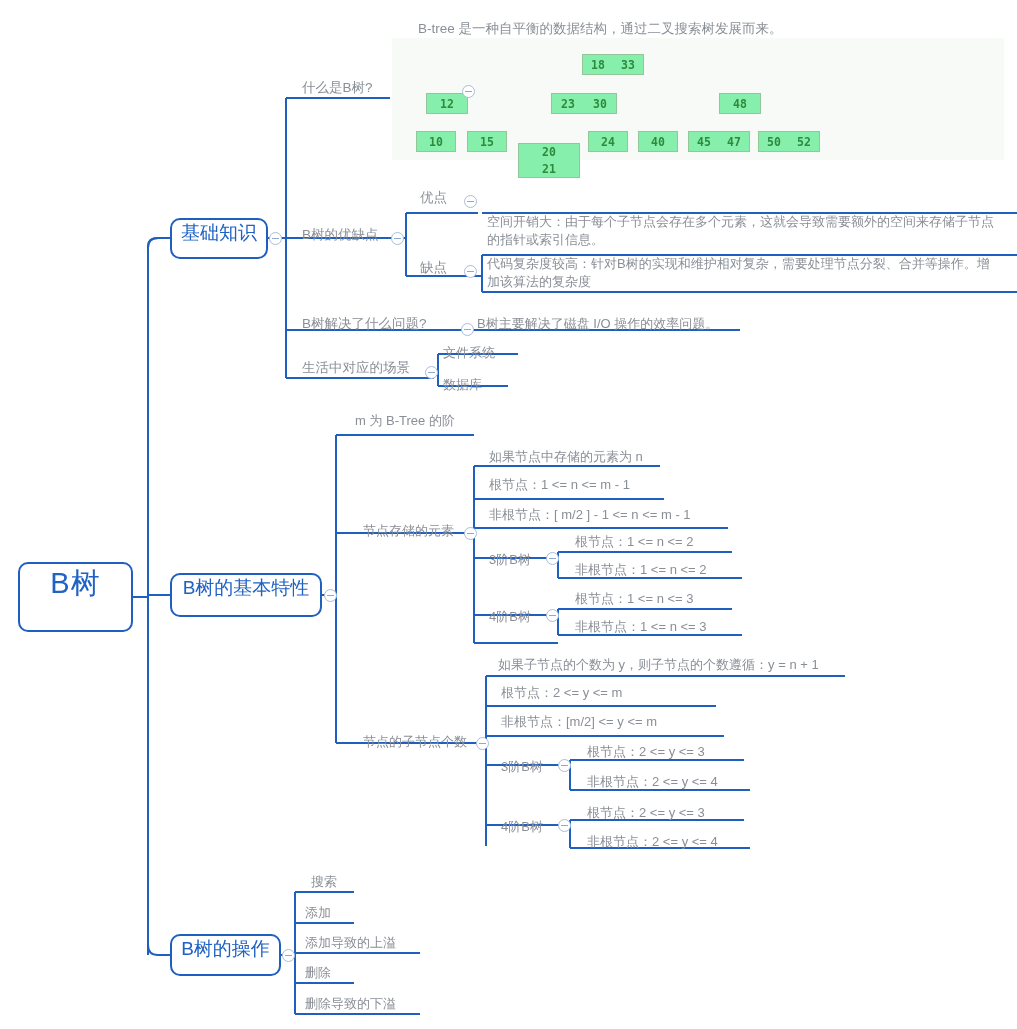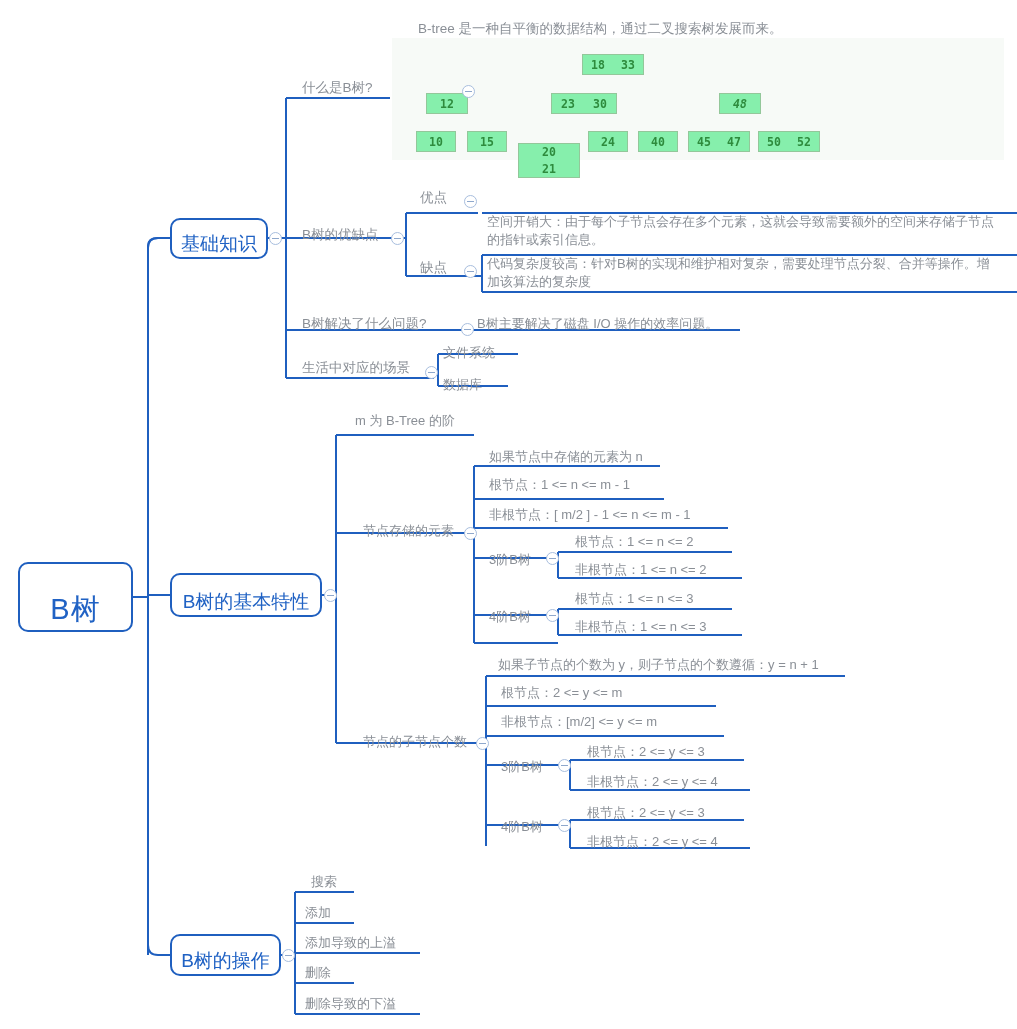--- a/index.html
+++ b/index.html
@@ -23,21 +23,21 @@
     pointer-events: none;
   }
   
   .boxnode {
     position: absolute;
     border: 2px solid #1f5fbf;
     border-radius: 10px;
     background: #ffffff;
     color: #2062c4;
     display: flex;
-    align-items: flex-end;
+    align-items: flex-start;
     justify-content: center;
     white-space: nowrap;
   }
   .root-node {
     font-size: 29px;
     letter-spacing: 1px;
   }
   .lvl1-node {
     font-size: 19px;
   }
@@ -226,21 +226,21 @@
       <span>33</span>
     </div>
 
     <div class="btnode" style="left:34px; top:55px; width:42px; height:21px;">
       <span>12</span>
     </div>
     <div class="btnode" style="left:159px; top:55px; width:66px; height:21px;">
       <span>23</span>
       <span>30</span>
     </div>
-    <div class="btnode" style="left:327px; top:55px; width:42px; height:21px;font-style:italic;">
+    <div class="btnode" style="left:327px; top:55px; width:42px; height:21px;">
       <span>48</span>
     </div>
 
     <div class="btnode" style="left:24px; top:93px; width:40px; height:21px;">
       <span>10</span>
     </div>
     <div class="btnode" style="left:75px; top:93px; width:40px; height:21px;">
       <span>15</span>
     </div>
     <div class="btnode" style="left:126px; top:105px; width:62px; height:35px;flex-direction:column;">

